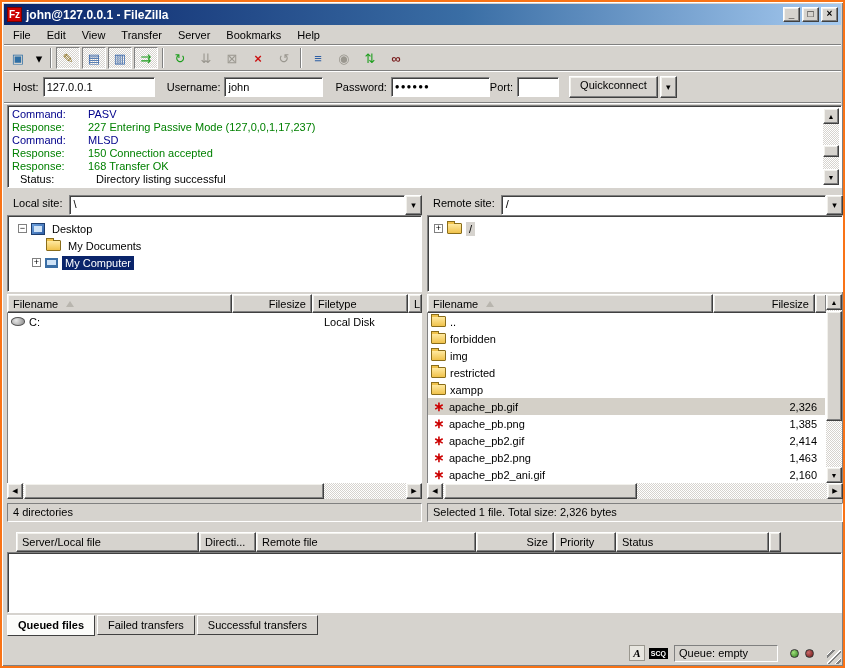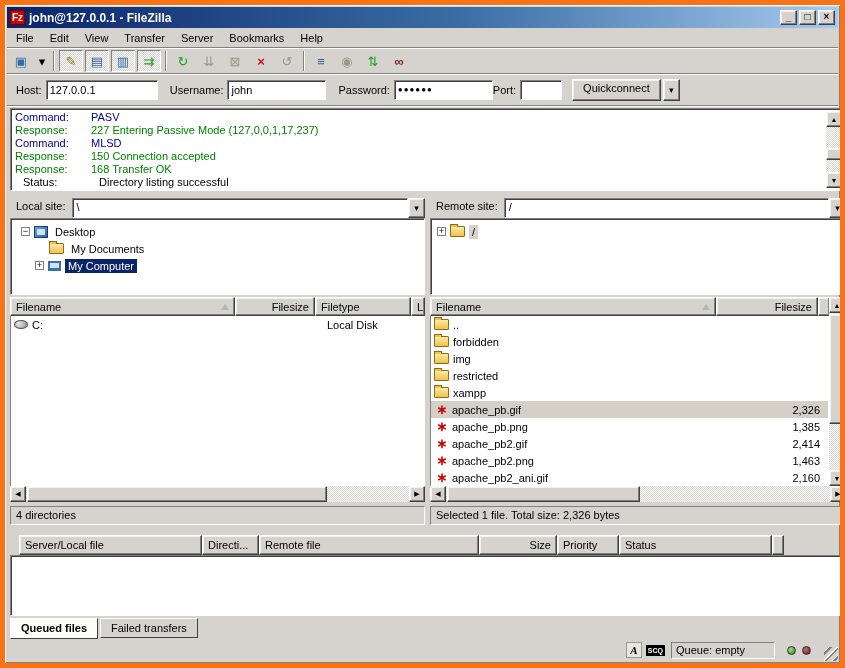--- a/index.html
+++ b/index.html
@@ -1,20 +1,20 @@
 <!DOCTYPE html>
 <html><head>
 <meta charset="utf-8">
 <style>
   html,body{margin:0;padding:0;background:#3a6ea5;}
   *{box-sizing:border-box;}
   .window{
     position:relative;width:845px;height:668px;background:#d6d3ce;
     font-family:"Liberation Sans",sans-serif;font-size:11px;color:#000;
-    border:5px solid #f97316;
+    border:2px solid #f97316;
     box-shadow:inset 1px 1px 0 #ffffff, inset -1px -1px 0 #808080;
     overflow:hidden;
   }
   
   .raised{border:1px solid;border-color:#ffffff #404040 #404040 #ffffff;box-shadow:inset -1px -1px 0 #808080,inset 1px 1px 0 #f2f1ec;background:#d6d3ce;}
   .sunken{border:1px solid;border-color:#808080 #ffffff #ffffff #808080;box-shadow:inset 1px 1px 0 #404040;background:#ffffff;}
   .statusfield{border:1px solid;border-color:#808080 #ffffff #ffffff #808080;background:#d6d3ce;}
   .hatch{background-image:conic-gradient(#ffffff 25%,#d6d3ce 0 50%,#ffffff 0 75%,#d6d3ce 0);background-size:2px 2px;}
   .groove{position:absolute;left:2px;right:2px;height:2px;border-top:1px solid #808080;border-bottom:1px solid #ffffff;}
   
@@ -73,21 +73,21 @@
   .folder-icon{width:15px;height:11px;background:linear-gradient(#ffe9a0,#f0c24b);border:1px solid #8a6d1a;border-radius:1px;position:relative;margin-right:4px;flex:none;}
   .folder-icon::before{content:"";position:absolute;top:-3px;left:-1px;width:6px;height:2px;background:#f0c24b;border:1px solid #8a6d1a;border-bottom:none;}
   .desktop-icon{width:14px;height:12px;background:linear-gradient(135deg,#6fa3e0,#2f5fa5);border:1px solid #1d3d6e;margin-right:4px;flex:none;position:relative;}
   .desktop-icon::after{content:"";position:absolute;inset:2px;background:#cfe3f7;}
   .computer-icon{width:13px;height:10px;background:#cfe3f7;border:2px solid #3a6ea5;border-bottom-width:3px;margin-right:4px;flex:none;}
   .disk-icon{width:14px;height:9px;border-radius:50% / 45%;background:radial-gradient(circle at 35% 35%,#e8e8e8,#8a8a8a);border:1px solid #555;margin-right:4px;flex:none;}
   .redfile-icon{color:#cc0000;font-weight:bold;font-size:13px;width:16px;text-align:center;margin-right:2px;flex:none;line-height:13px;}
   .sort-arrow{width:0;height:0;border-left:4px solid transparent;border-right:4px solid transparent;border-bottom:6px solid #b8b5ae;margin-left:8px;display:inline-block;}
   
   .pane-header{position:absolute;top:292px;height:19px;display:flex;}
-  .hcell{display:flex;align-items:center;padding:0 5px;overflow:hidden;white-space:nowrap;justify-content:space-between;}
+  .hcell{display:flex;align-items:center;padding:0 5px;overflow:hidden;white-space:nowrap;}
   .hcell.right{justify-content:flex-end;}
   .filelist{position:absolute;top:311px;height:170px;overflow:hidden;background:#fff;border-left:1px solid #808080;border-right:1px solid #ffffff;}
   .frow{height:17px;display:flex;align-items:center;padding-left:3px;white-space:nowrap;}
   .frow .fname{flex:1;overflow:hidden;}
   .frow .fsize{width:95px;text-align:right;padding-right:8px;flex:none;}
   .frow.selected-inactive{background:#d4d0c8;}
   .local-type{position:absolute;left:316px;top:0;height:17px;display:flex;align-items:center;}
   
   .queue-header{position:absolute;left:14px;top:530px;height:20px;display:flex;}
   .queue-body{position:absolute;left:5px;top:550px;width:835px;height:61px;}
@@ -371,20 +371,21 @@
     <span class="hcell raised" style="width:62px">Priority</span>
     <span class="hcell raised" style="width:153px">Status</span>
     <span class="hcell raised" style="flex:1"></span>
   </div>
 
   <div class="queue-body sunken"></div>
 
   <div class="tabsrow">
     <span class="tab active">Queued files</span>
     <span class="tab">Failed transfers</span>
+    <span class="tab">Successful transfers</span>
   </div>
 
   <div class="statusbar">
     <span class="ascii-box">A</span>
     <span class="badge">SCQ</span>
     <span class="queue-box">Queue: empty</span>
     <span class="led green"></span>
     <span class="led red"></span>
   </div>
   <div class="grip"></div>

